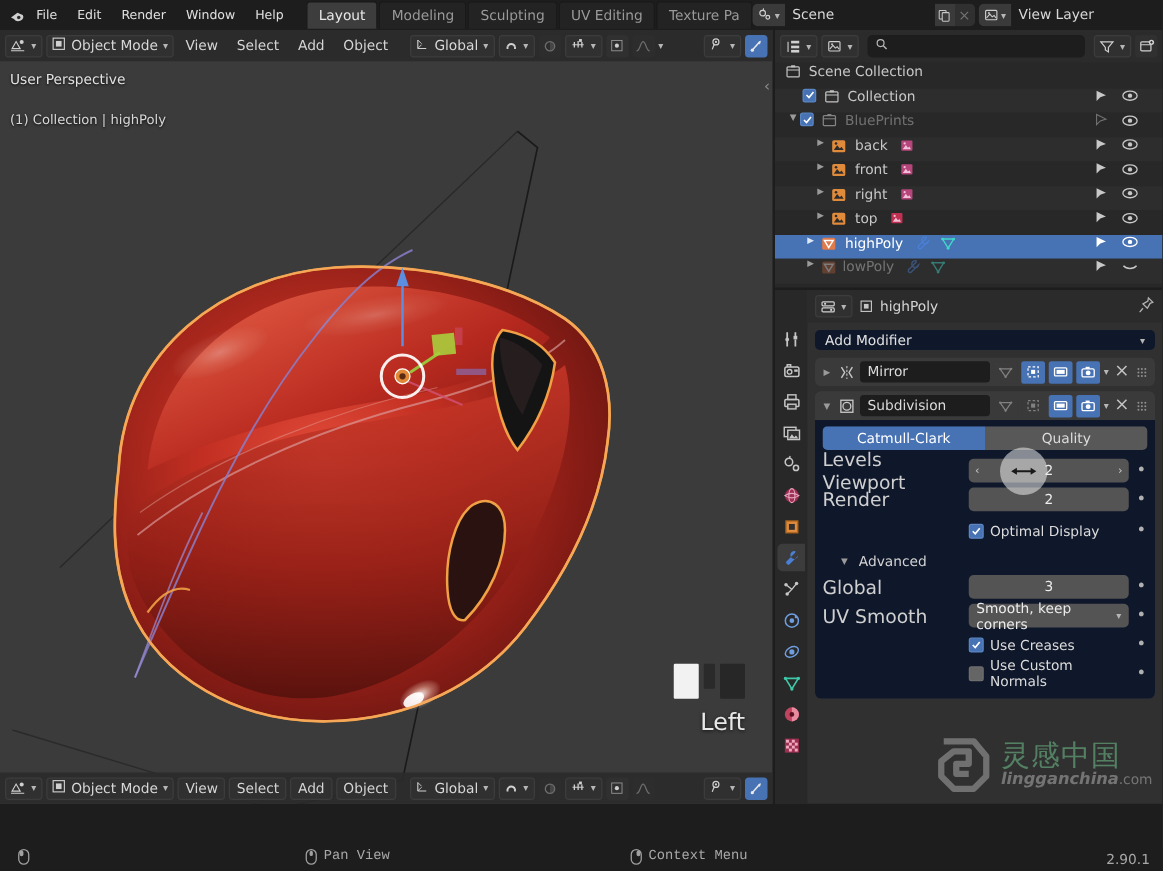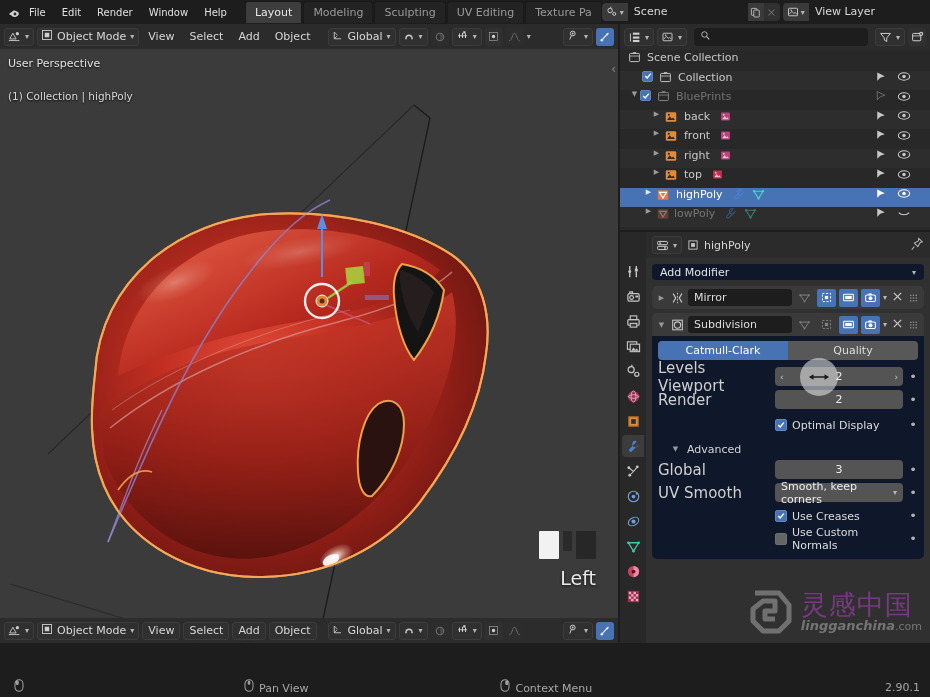--- a/index.html
+++ b/index.html
@@ -223,31 +223,31 @@
     background: rgba(235,235,235,.55); z-index: 40;
     display: flex; align-items: center; justify-content: center;
   }
 
   
   .watermark {
     position: absolute; right: 8px; bottom: 8px; display: flex;
     align-items: center; gap: 8px; opacity: .42; z-index: 30;
   }
   .wm-text { display: flex; flex-direction: column; line-height: 1.05; }
-  .wm-cn { font-size: 27px; color: #d946ef; letter-spacing: 1px; }
+  .wm-cn { font-size: 23px; color: #86efac; letter-spacing: 1px; }
   .wm-en { font-size: 13px; color: #d2d2d2; font-style: italic; font-weight: bold; }
   .wm-en span { font-style: normal; font-weight: normal; font-size: 11px; }
 
   
   .statusbar {
     position: absolute; left: 0; bottom: 0; width: 930px; height: 20px;
     background: #1d1d1d; display: flex; align-items: center;
     font-size: 11px; color: #a8a8a8;
   }
-  .sb-item { display: flex; align-items: flex-end; gap: 5px; }
+  .sb-item { display: flex; align-items: flex-start; gap: 5px; font-family: Liberation Mono, monospace; }
   .sb-version { margin-left: auto; padding-right: 10px; color: #a8a8a8; }
 </style>
 </head>
 <body>
 
 <div id="app">
 
   <div class="topbar">
     <div class="blender-logo">
       <svg width="15" height="15" viewBox="0 0 16 16">

